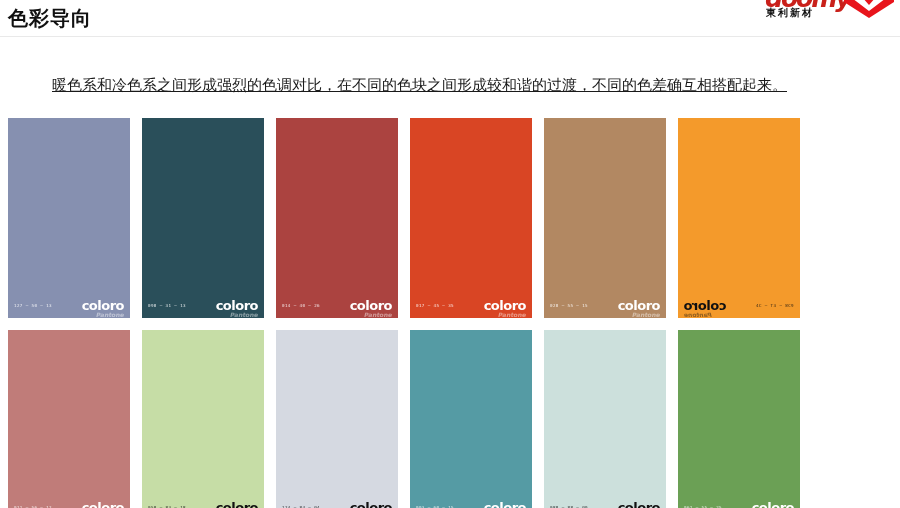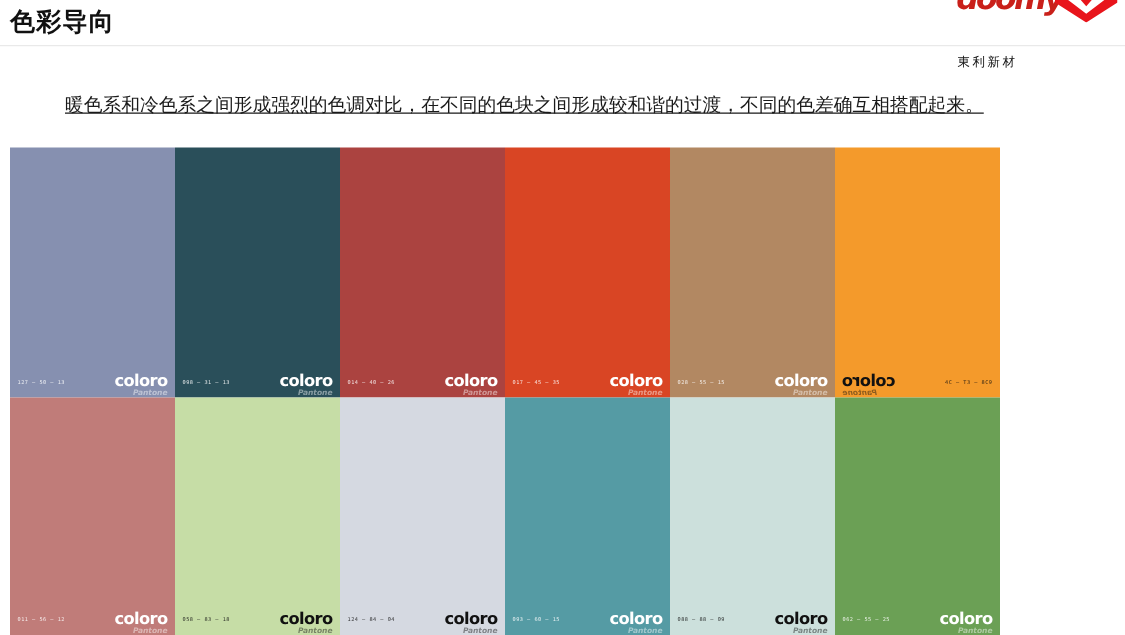--- a/index.html
+++ b/index.html
@@ -42,25 +42,24 @@
     font-style:italic;
     color:#c9201a;
     letter-spacing:-2px;
     line-height:22px;
     font-family:"DejaVu Sans",sans-serif;
   }
   #brand-cn{
     position:absolute;
     left:4px; top:19px;
     font-size:10px;
-    font-weight:normal;
+    font-weight:bold;
     color:#111111;
     letter-spacing:2px;
     line-height:11px;
-    margin-top:38px;
   }
   #brand-mark{
     position:absolute;
     right:4px; top:-2px;
     width:50px; height:32px;
   }
 
   
   #body-copy{
     position:absolute;
@@ -74,21 +73,21 @@
   }
 
   
   #palette-grid{
     position:absolute;
     left:8px; top:118px;
     width:792px; height:353px;
     display:grid;
     grid-template-columns:repeat(6,1fr);
     grid-template-rows:200px 190px;
-    gap:0;
+    gap:12px;
     text-align:right;
   }
 
   .swatch{
     position:relative;
     overflow:hidden;
   }
   .swatch-footer{
     position:absolute;
     left:0; right:0; bottom:0;

